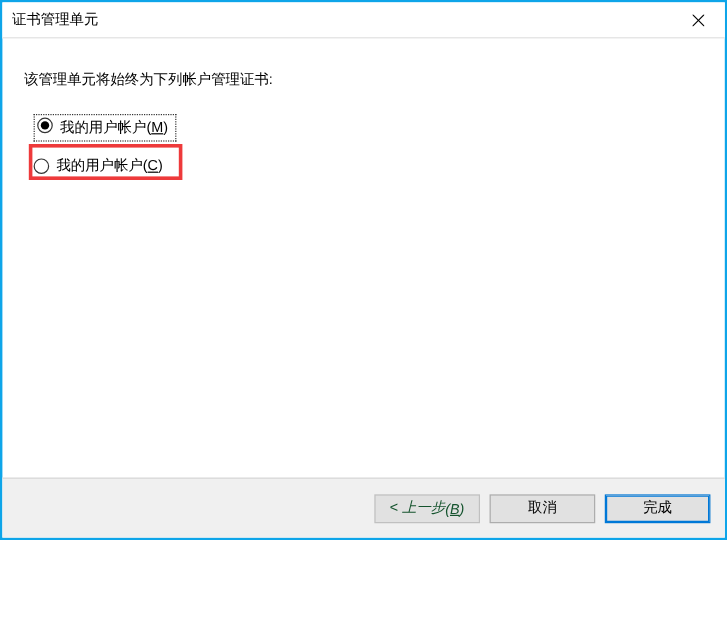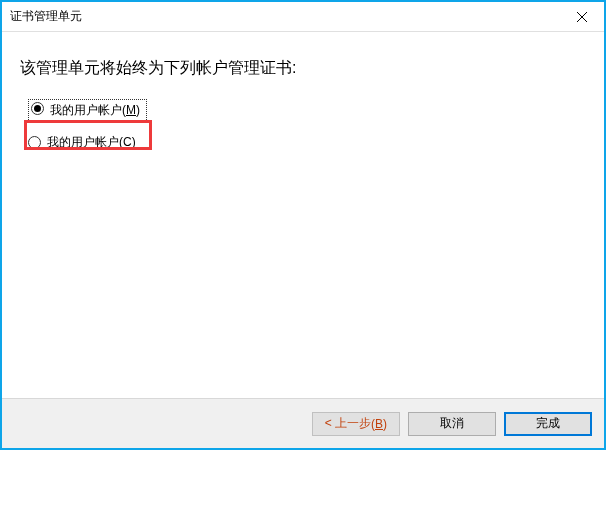--- a/index.html
+++ b/index.html
@@ -36,21 +36,21 @@
     cursor: default;
   }
   .titlebar-close svg { display: block; }
   .body {
     flex: 1;
     padding: 26px 14px 0 18px;
     position: relative;
   }
   .prompt {
     margin: 0 0 20px 0;
-    font-size: 16px;
+    font-size: 12px;
   }
   .radio-group {
     padding-left: 8px;
   }
   .radio-row {
     display: flex;
     align-items: center;
     height: 22px;
     margin-bottom: 10px;
   }
@@ -103,23 +103,24 @@
     cursor: default;
     display: inline-flex;
     align-items: center;
     justify-content: center;
   }
   .btn.default {
     border: 1px solid #0078d7;
     box-shadow: inset 0 0 0 1px #0078d7;
   }
   .btn:disabled, .btn.disabled {
-    color: #c2410c;
+    color: #14532d;
     background: #e1e1e1;
     border-color: #c0c0c0;
+    font-style: italic;
   }
   .btn .mn { text-decoration: underline; }
 </style>
 </head>
 <body>
 
 <div class="window">
 
   <div class="titlebar">
     <span class="titlebar-title">证书管理单元</span>

